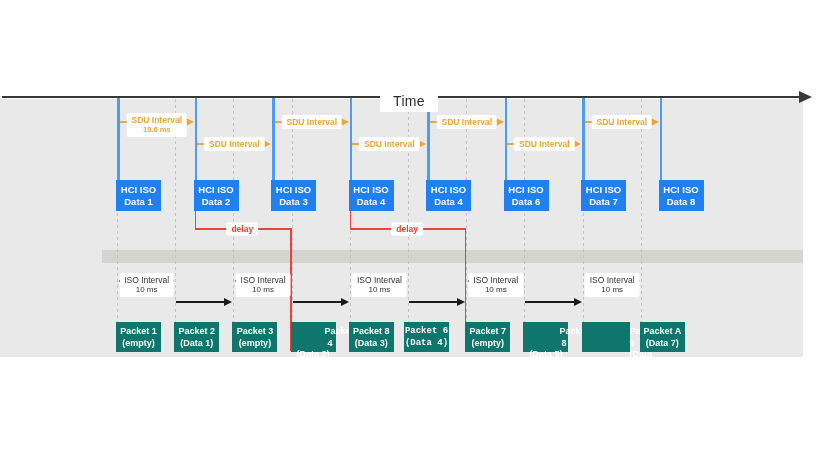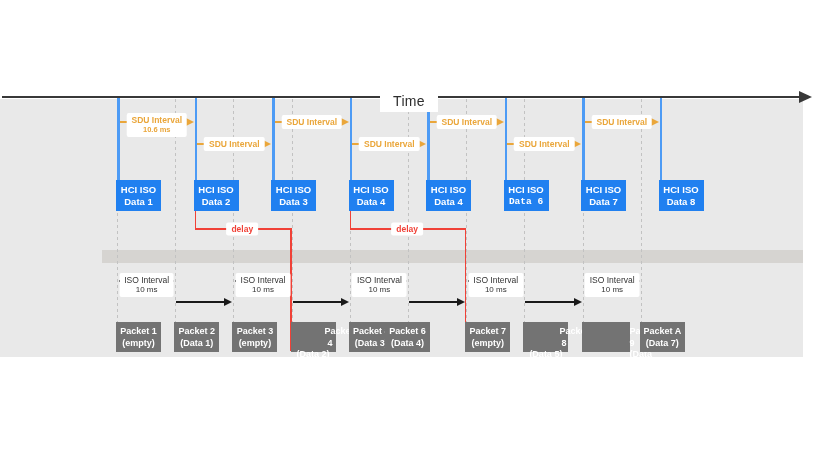--- a/index.html
+++ b/index.html
@@ -19,21 +19,21 @@
     display:flex;align-items:center;justify-content:center;
     font-size:14px;font-weight:500;color:#2d2d2d;letter-spacing:.3px;}
   .side-label{color:#2e2e2e;font-size:12.5px;font-weight:500;line-height:15.5px;text-align:center;}
   .upper-label{left:0;top:151px;width:122px;}
   .link-label{left:0;top:293px;width:122px;}
   .dashline{width:1px;top:99px;height:223px;z-index:2;
     background:repeating-linear-gradient(to bottom,#c2c2c2 0 3px,transparent 3px 6px);}
   .blueline{width:2.5px;top:98px;height:82px;background:#4d9bf5;z-index:4;}
   .bluebox{top:180px;width:45px;height:31px;background:#2080f0;z-index:4;
     color:#fff;font-size:9.5px;font-weight:700;line-height:12px;text-align:center;padding-top:4px;}
-  .greenbox{top:322px;width:45px;height:30px;background:#737373;z-index:4;
+  .greenbox{top:322px;width:45px;height:30px;background:#0f766e;z-index:4;
     color:#fff;font-size:9px;font-weight:700;line-height:11.5px;text-align:center;padding-top:4px;}
   .hline{height:1.5px;z-index:3;}
   .arrowhead{width:0;height:0;border-top:4px solid transparent;border-bottom:4px solid transparent;z-index:3;}
   .lbl{background:#fff;border-radius:2px;z-index:5;text-align:center;
     transform:translate(-50%,-50%);white-space:nowrap;padding:2px 5px;}
   .lbl-sdu{color:#eaa63a;font-size:8.5px;font-weight:700;line-height:10px;}
   .lbl-sdu .sub{display:block;position:static;font-size:7.5px;font-weight:700;}
   .lbl-iso{color:#333;font-size:8.5px;font-weight:500;line-height:10px;}
   .lbl-iso .sub{display:block;position:static;font-size:8px;}
   .lbl-delay{color:#f04137;font-size:8.5px;font-weight:700;line-height:9px;}
@@ -82,21 +82,21 @@
         <div style="position: static;">Data 4</div>
       </div>
       <div class="blueline" style="left: 427px;"></div>
       <div class="bluebox" style="left: 426px;">
         <div style="position: static;">HCI ISO</div>
         <div style="position: static;">Data 4</div>
       </div>
       <div class="blueline" style="left: 504.5px;"></div>
       <div class="bluebox" style="left: 503.5px;">
         <div style="position: static;">HCI ISO</div>
-        <div style="position: static; font-family: Liberation Mono, monospace;">Data 6</div>
+        <div style="position: static;">Data 6</div>
       </div>
       <div class="blueline" style="left: 582px;"></div>
       <div class="bluebox" style="left: 581px;">
         <div style="position: static;">HCI ISO</div>
         <div style="position: static;">Data 7</div>
       </div>
       <div class="blueline" style="left: 659.5px;"></div>
       <div class="bluebox" style="left: 658.5px;">
         <div style="position: static;">HCI ISO</div>
         <div style="position: static;">Data 8</div>
@@ -196,21 +196,21 @@
         <div style="position: static;">(empty)</div>
       </div>
       <div class="greenbox" style="left: 290.6px;">
         <div style="position: static; margin-left: 34px;">Packet 4</div>
         <div style="position: static;">(Data 2)</div>
       </div>
       <div class="greenbox" style="left: 348.8px;">
         <div style="position: static;">Packet 8</div>
         <div style="position: static;">(Data 3)</div>
       </div>
-      <div class="greenbox" style="left: 385px;">
+      <div class="greenbox" style="left: 404px; font-family: Liberation Mono, monospace;">
         <div style="position: static;">Packet 6</div>
         <div style="position: static;">(Data 4)</div>
       </div>
       <div class="greenbox" style="left: 465.2px;">
         <div style="position: static;">Packet 7</div>
         <div style="position: static;">(empty)</div>
       </div>
       <div class="greenbox" style="left: 523.4px;">
         <div style="position: static; margin-left: 36px;">Packet 8</div>
         <div style="position: static;">(Data 5)</div>

